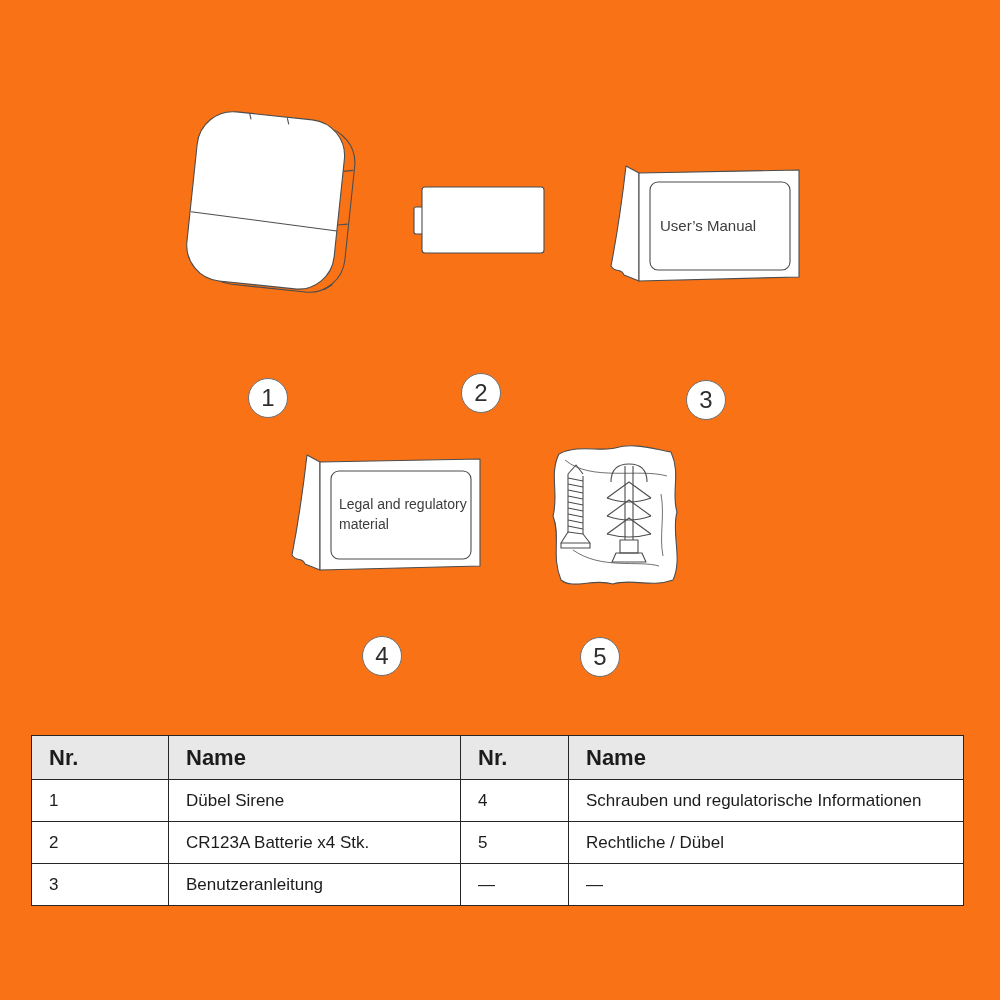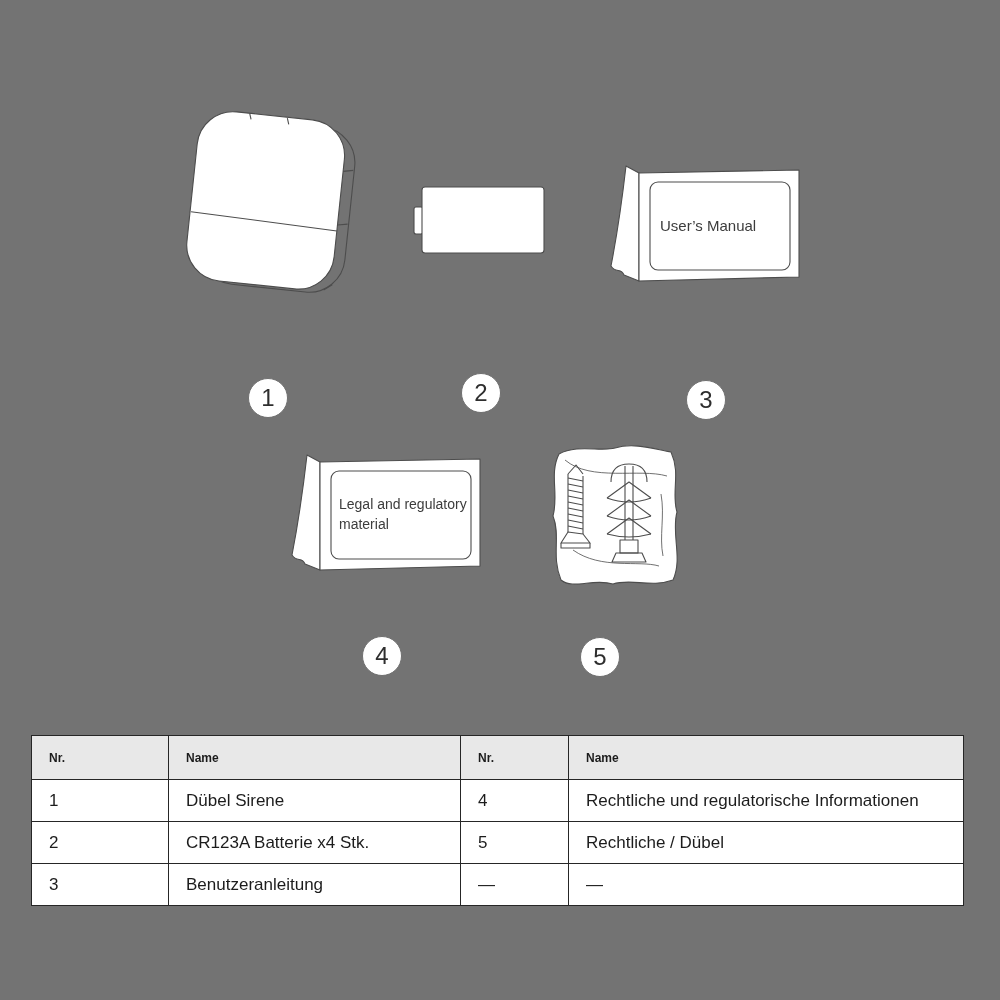--- a/index.html
+++ b/index.html
@@ -1,35 +1,35 @@
 <!DOCTYPE html>
 <html><head>
 <meta charset="utf-8">
 <style>
   html,body{margin:0;padding:0;background:#ffffff;}
   .canvas{
-    position:relative;width:1000px;height:1000px;background:#737373;
+    position:relative;width:1000px;height:1000px;background:#f97316;
     font-family:"Liberation Sans",sans-serif;color:#1c1c1c;overflow:hidden;
   }
   .art{position:absolute;}
   .art path,.art rect,.art line,.art polygon{vector-effect:non-scaling-stroke;}
   .callout{
     position:absolute;width:40px;height:40px;border:1.4px solid #6f6f6f;border-radius:50%;
     background:#fff;display:flex;align-items:center;justify-content:center;
     font-size:24px;color:#2e2e2e;box-sizing:border-box;
   }
   table.packlist{
     position:absolute;left:31px;top:735px;width:932px;border-collapse:collapse;table-layout:fixed;
     font-size:17px;color:#1c1c1c;
   }
   table.packlist th,table.packlist td{
     border:1.5px solid #262626;padding:0 0 0 17px;text-align:left;vertical-align:middle;
     overflow:hidden;white-space:nowrap;
   }
-  table.packlist th{background:#e8e8e8;font-weight:bold;height:43px;font-size:12px;}
+  table.packlist th{background:#e8e8e8;font-weight:bold;height:43px;font-size:22px;}
   table.packlist td{height:41px;background:#ffffff;font-weight:normal;}
   .svgtxt{font-family:"Liberation Sans",sans-serif;fill:#3c3c3c;}
 </style>
 </head>
 <body>
 
 <div class="canvas">
 
   <svg class="art" style="left:182px;top:108px" width="178" height="198" viewBox="0 0 178 198">
     <g transform="rotate(6 89 99)" fill="none" stroke="#4d4d4d" stroke-width="1.1" stroke-linejoin="round">
@@ -126,21 +126,21 @@
         <tr>
       <th>Nr.</th>
       <th>Name</th>
       <th>Nr.</th>
       <th>Name</th>
     </tr>
     <tr>
       <td>1</td>
       <td>Dübel Sirene</td>
       <td>4</td>
-      <td>Rechtliche und regulatorische Informationen</td>
+      <td>Schrauben und regulatorische Informationen</td>
     </tr>
     <tr>
       <td>2</td>
       <td>CR123A Batterie x4 Stk.</td>
       <td>5</td>
       <td>Rechtliche / Dübel</td>
     </tr>
     <tr>
       <td>3</td>
       <td>Benutzeranleitung</td>

